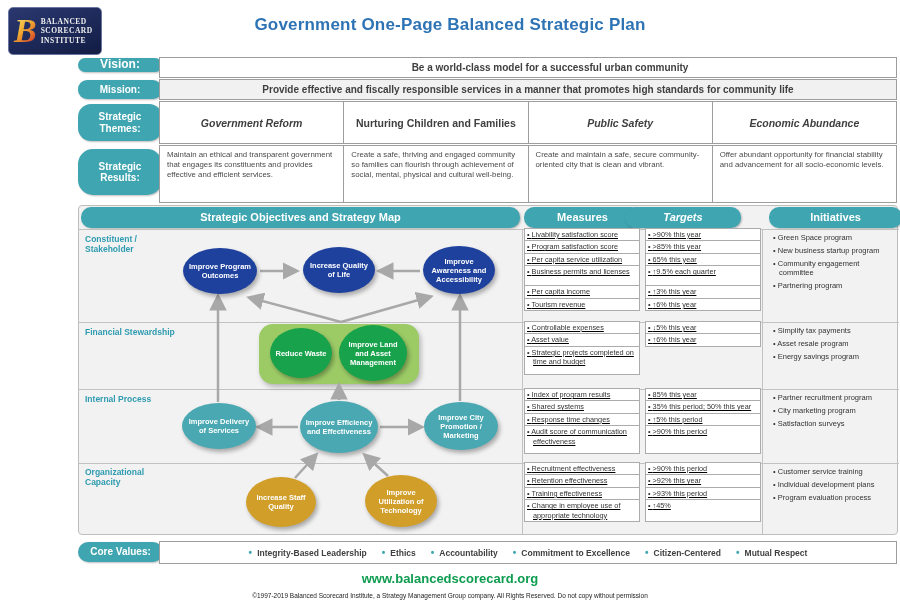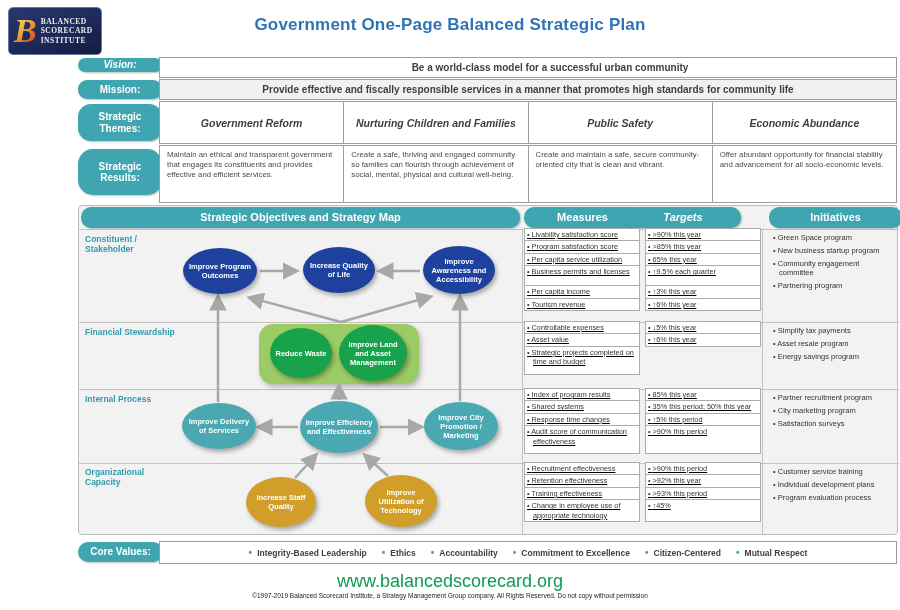--- a/index.html
+++ b/index.html
@@ -64,51 +64,51 @@
   .initband { position:absolute; left:686px; width:132px; padding:4px 2px 0 6px;
               font-size:7.5px; line-height:1.25; color:#333; }
   .initband .bl { margin-bottom:3.5px; }
 
   
   .cv-box { display:flex; align-items:center; justify-content:center; column-gap:15px; }
   .cv-item { font-size:8.5px; font-weight:bold; color:#3f3f3f; display:flex; align-items:center; gap:5px; }
   .cv-dot { color:#3fa5b0; font-size:10px; }
 
   .url { position:absolute; left:0; right:0; top:571px; text-align:center;
-         color:#0e9c50; font-weight:normal; font-size:18px; }
+         color:#0e9c50; font-weight:bold; font-size:13px; }
   .copy { position:absolute; left:0; right:0; top:592px; text-align:center;
           color:#222; font-size:6.5px; }
 </style>
 </head>
 <body>
 
 <div class="page">
 
   <div class="logo">
     <div class="logo-b">B</div>
     <div class="logo-text">
       <div>Balanced</div>
       <div>Scorecard</div>
       <div>Institute</div>
     </div>
   </div>
 
   <div class="title">Government One-Page Balanced Strategic Plan</div>
 
-  <div class="pill" style="left:78px;top:58px;width:84px;height:14px;border-radius:9px;font-size:10px;font-style:italic;">Vision:</div>
+  <div class="pill" style="left:78px;top:58px;width:84px;height:14px;border-radius:9px;font-size:12px;">Vision:</div>
   <div class="rowbox center-text" style="left:159px;top:57px;width:738px;height:21px;font-size:10px;font-weight:bold;color:#3f3f3f;padding-left:44px;">Be a world-class model for a successful urban community</div>
 
   <div class="pill" style="left:78px;top:80px;width:84px;height:19px;border-radius:9px;font-size:10px;">Mission:</div>
   <div class="rowbox center-text" style="left:159px;top:79px;width:738px;height:21px;font-size:10px;font-weight:bold;color:#3f3f3f;background:#f1f1f1;">Provide effective and fiscally responsible services in a manner that promotes high standards for community life</div>
 
   <div class="pill" style="left:78px;top:104px;width:84px;height:37px;border-radius:13px;font-size:10px;">Strategic
 Themes:</div>
   <div class="rowbox cols" style="left:159px;top:101px;width:738px;height:43px;">
     <div class="col center-text" style="font-size:10.5px;font-weight:bold;font-style:italic;color:#3f3f3f;">Government Reform</div>
-    <div class="col center-text" style="font-size:10.5px;font-weight:bold;font-style:italic;color:#3f3f3f;">Nurturing Children and Families</div>
+    <div class="col center-text" style="font-size:10.5px;font-weight:bold;color:#3f3f3f;">Nurturing Children and Families</div>
     <div class="col center-text" style="font-size:10.5px;font-weight:bold;font-style:italic;color:#3f3f3f;">Public Safety</div>
     <div class="col center-text" style="font-size:10.5px;font-weight:bold;font-style:italic;color:#3f3f3f;">Economic Abundance</div>
   </div>
 
   <div class="pill" style="left:78px;top:149px;width:84px;height:46px;border-radius:15px;font-size:10px;">Strategic
 Results:</div>
   <div class="rowbox cols" style="left:159px;top:145px;width:738px;height:58px;">
     <div class="col" style="font-size:7.8px;color:#4a4a4a;line-height:1.3;padding:4px 7px;">Maintain an ethical and transparent government that engages its constituents and provides effective and efficient services.</div>
     <div class="col" style="font-size:7.8px;color:#4a4a4a;line-height:1.3;padding:4px 7px;">Create a safe, thriving and engaged community so families can flourish through achievement of social, mental, physical and cultural well-being.</div>
     <div class="col" style="font-size:7.8px;color:#4a4a4a;line-height:1.3;padding:4px 7px;">Create and maintain a safe, secure community-oriented city that is clean and vibrant.</div>

